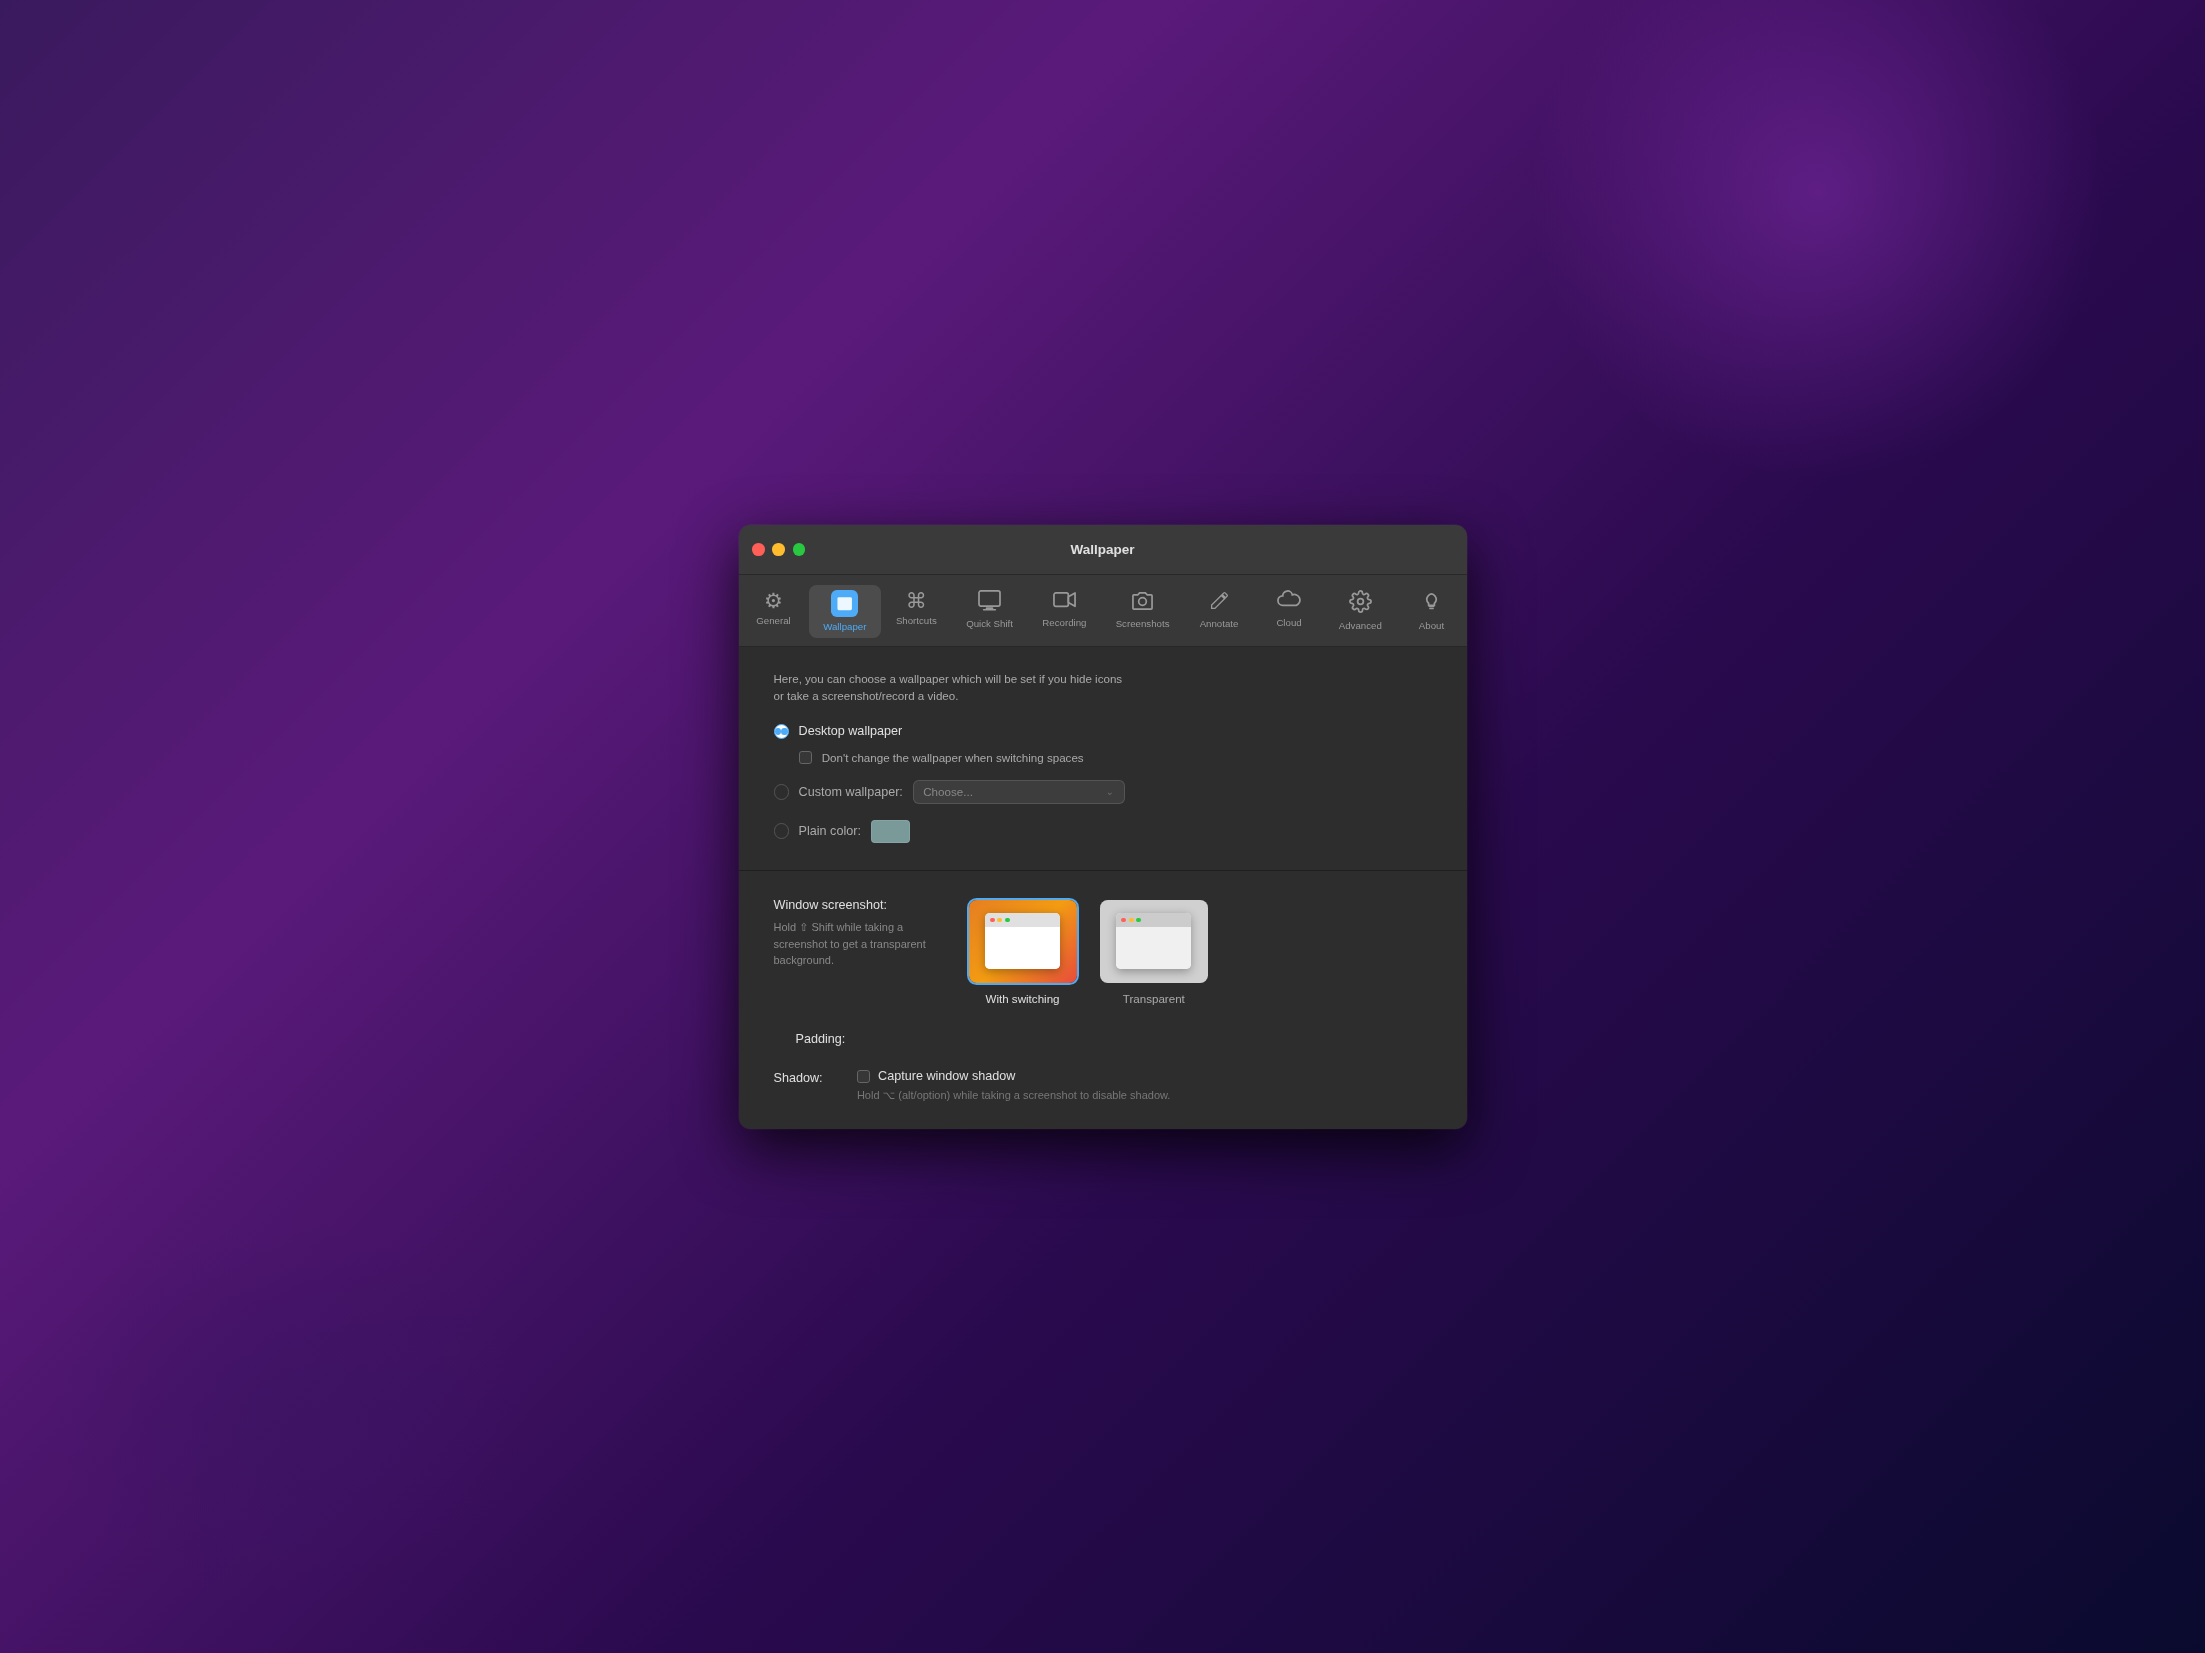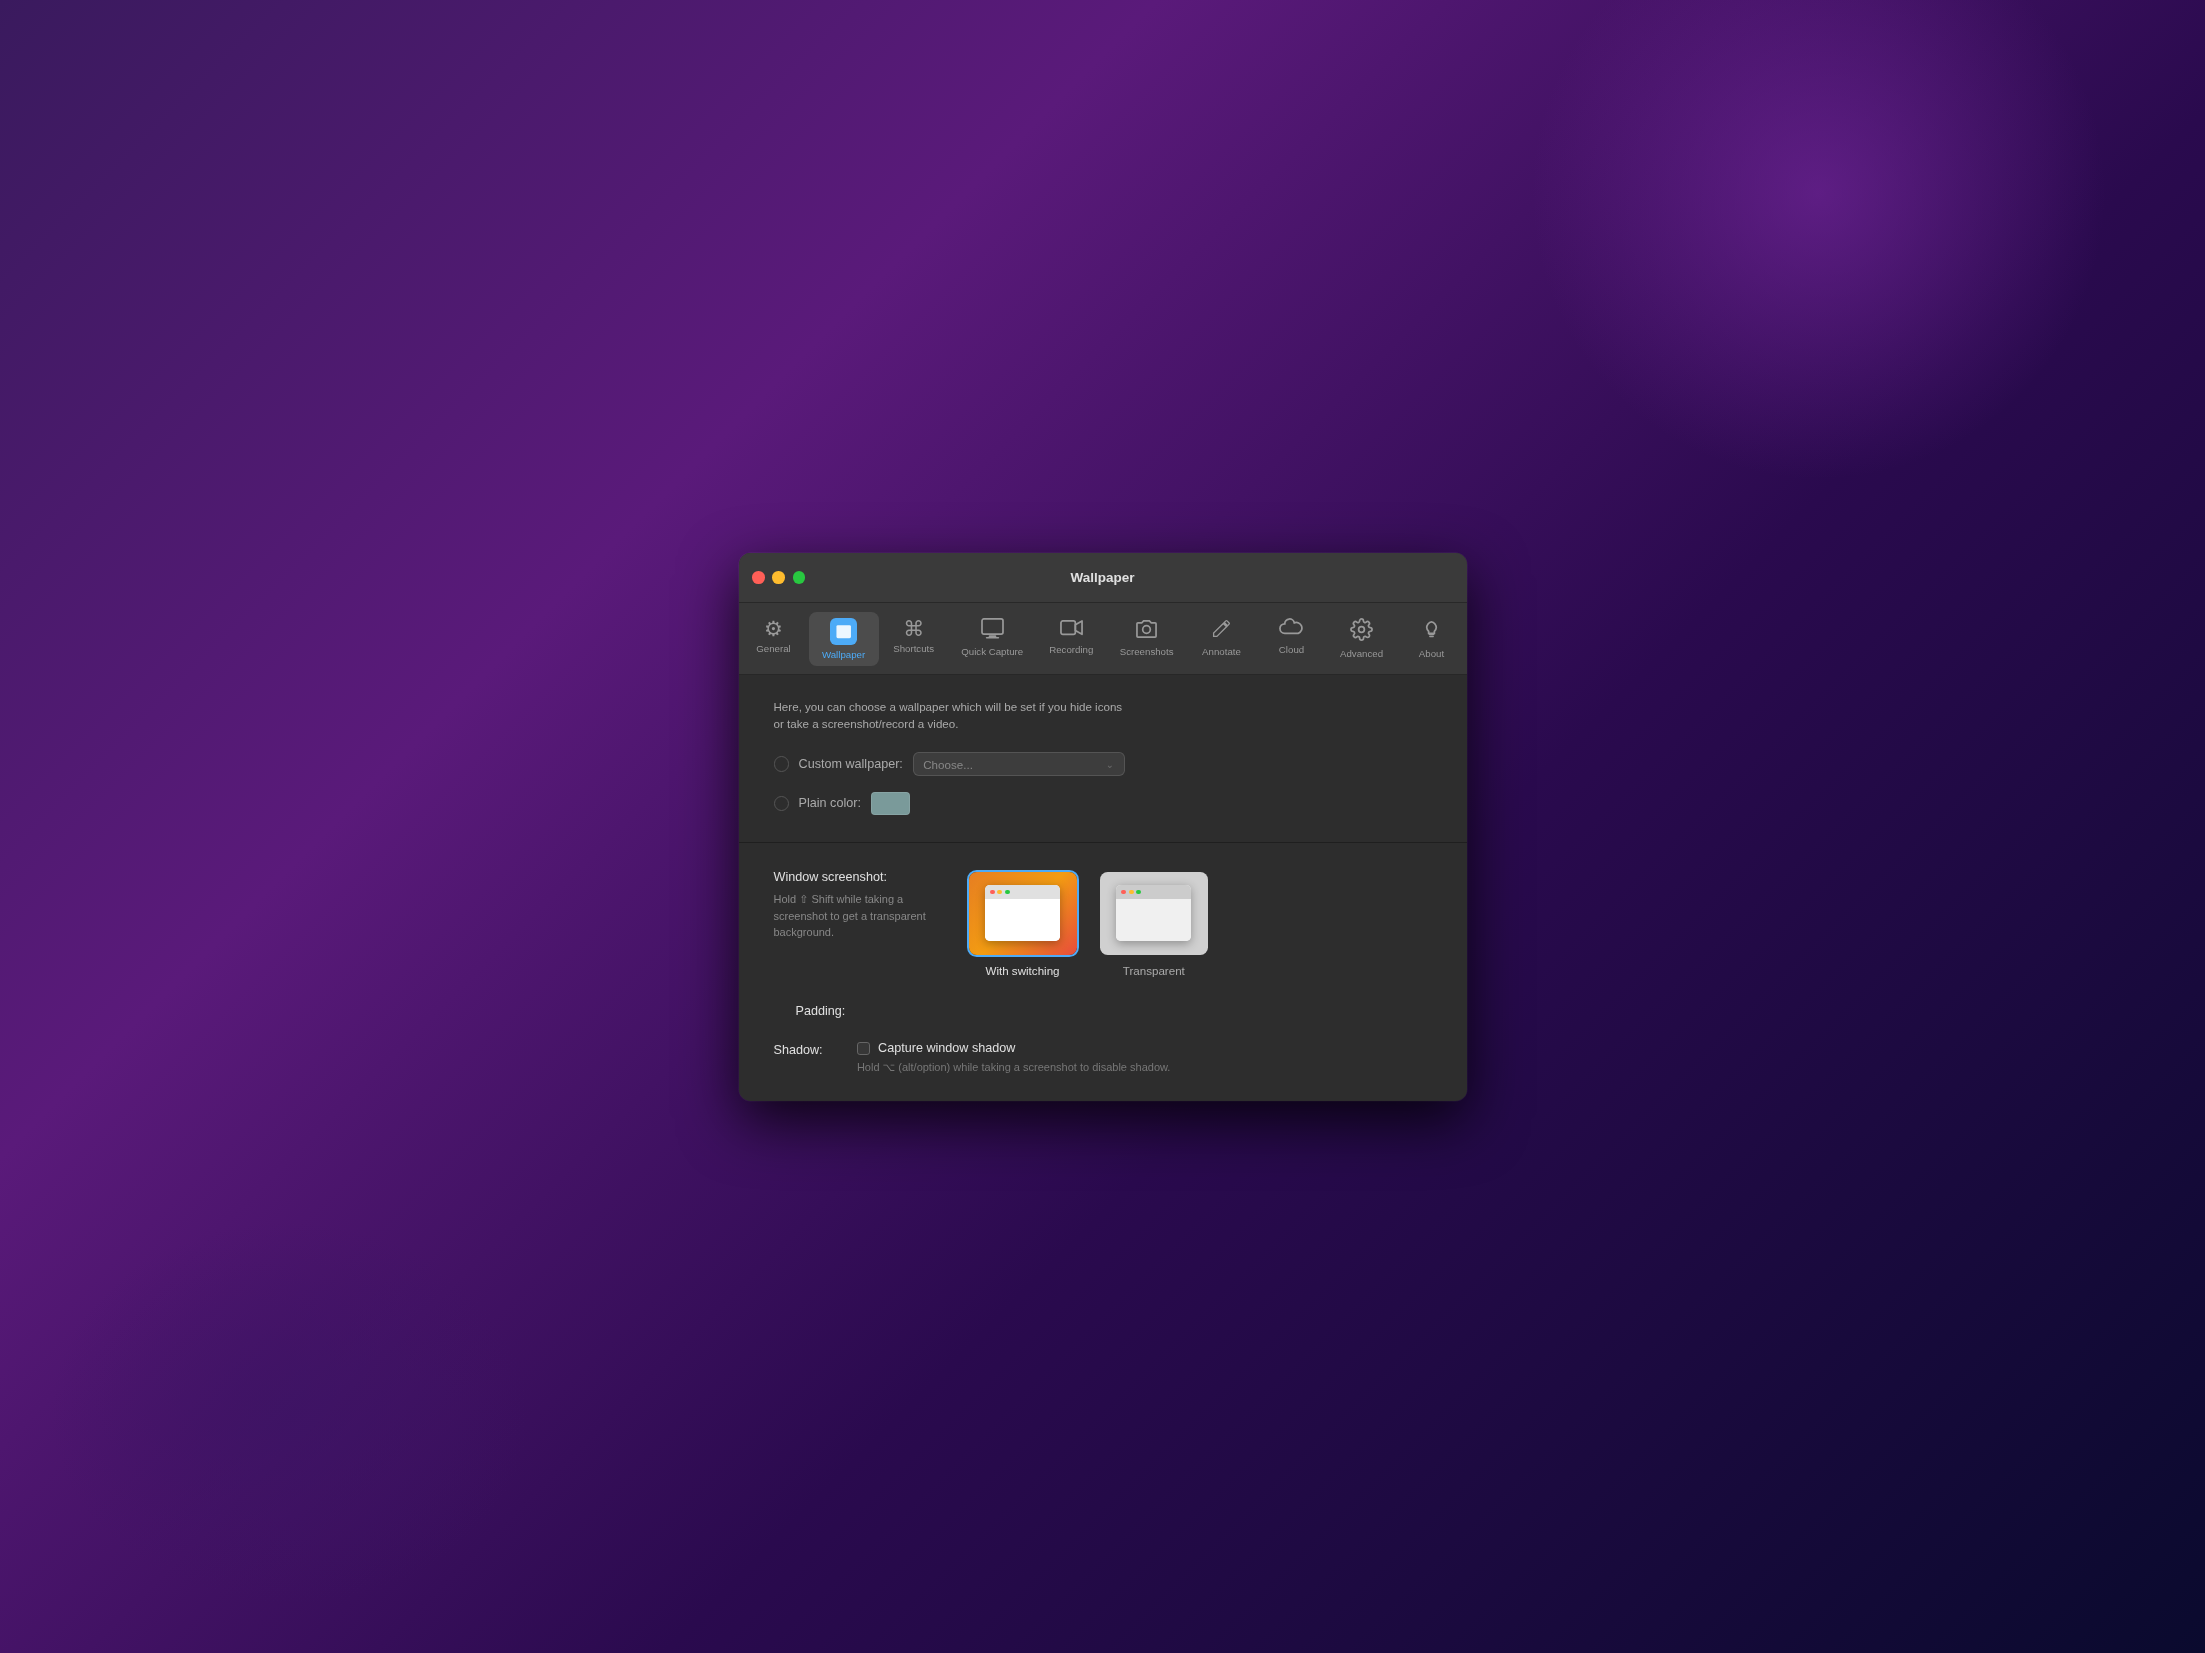--- a/index.html
+++ b/index.html
@@ -528,21 +528,21 @@
     </div>
 
     <div class="tab-item">
       <div class="tab-icon">
         <svg width="23" height="21" viewBox="0 0 24 22" fill="none">
           <rect x="1" y="1" width="22" height="16" rx="2" stroke="#999" stroke-width="1.8" fill="none"></rect>
           <rect x="8" y="18" width="8" height="2.5" rx="1" fill="#999"></rect>
           <rect x="5" y="20" width="14" height="1.5" rx="0.75" fill="#999"></rect>
         </svg>
       </div>
-      <span class="tab-label">Quick Capture</span>
+      <span class="tab-label">Quick Shift</span>
     </div>
 
     <div class="tab-item">
       <div class="tab-icon">
         <svg width="23" height="19.3" viewBox="0 0 24 20" fill="none">
           <rect x="1" y="3" width="15" height="14" rx="2" stroke="#999" stroke-width="1.8" fill="none"></rect>
           <polygon points="16,7 23,3 23,17 16,13" stroke="#999" stroke-width="1.8" fill="none" stroke-linejoin="round"></polygon>
         </svg>
       </div>
       <span class="tab-label">Recording</span>
@@ -602,20 +602,33 @@
   <div class="content">
 
     <div class="section">
       <p class="section-description">
         <span>Here, you can choose a wallpaper which will be set if you hide icons</span><br>
         <span>or take a screenshot/record a video.</span>
       </p>
 
       <div class="radio-group">
 
+        <div style="display:flex; flex-direction:column; gap:11.6px;">
+          <div class="radio-option">
+            <div class="radio-input checked">
+              <div style="width:7.7px;height:7.7px;border-radius:50%;background:#4dabf7;"></div>
+            </div>
+            <span class="radio-label">Desktop wallpaper</span>
+          </div>
+
+          <div class="checkbox-sub">
+            <div class="checkbox-input"></div>
+            <span class="checkbox-label">Don't change the wallpaper when switching spaces</span>
+          </div>
+        </div>
 
         <div class="custom-wallpaper-row">
           <div class="radio-input" style="border-color:#555;"></div>
           <span class="radio-label" style="color:#aaa;">Custom wallpaper:</span>
           <div class="choose-dropdown">
             <span>Choose...</span>
             <span class="chevron">⌄</span>
           </div>
         </div>
 

